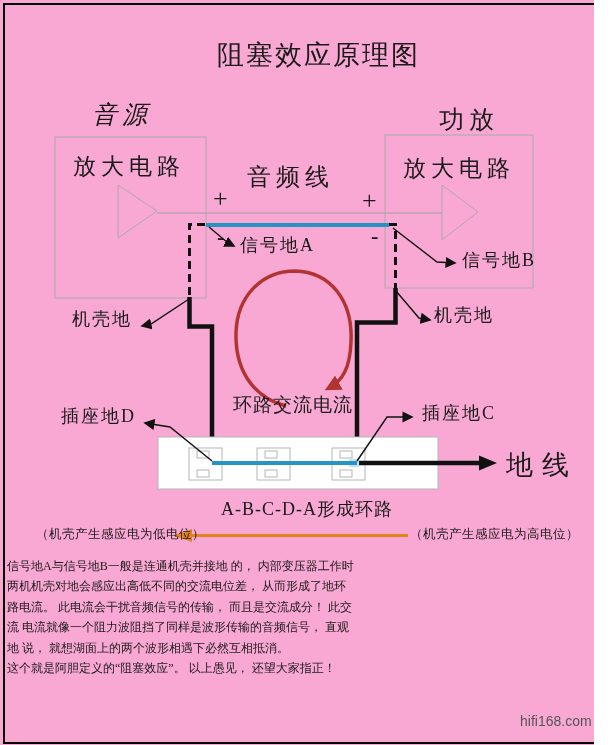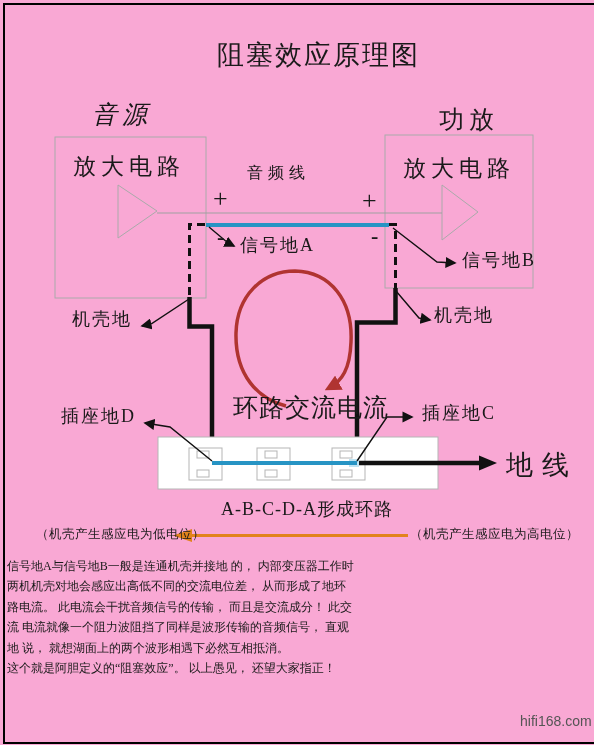--- a/index.html
+++ b/index.html
@@ -5,25 +5,25 @@
   html,body{margin:0;padding:0;background:#ffffff;}
   #stage{
     position:relative;width:594px;height:745px;background:#f9a8d4;
     font-family:"Liberation Serif","DejaVu Serif",serif;color:#1a1a1a;overflow:hidden;
   }
   #frame{position:absolute;left:3px;top:3px;width:605px;height:737px;border:2px solid #000;}
   .abs{position:absolute;line-height:1;white-space:nowrap;}
   .title{font-size:27px;letter-spacing:2px;}
   .devtitle{font-size:25px;letter-spacing:5px;}
   .inner{font-size:23px;letter-spacing:5px;}
-  .cable{font-size:16px;letter-spacing:5px;}
+  .cable{font-size:24px;letter-spacing:5px;}
   .plus{font-size:26px;}
   .minus{font-size:22px;font-weight:bold;}
   .lbl{font-size:18px;letter-spacing:2px;}
-  .looplbl{font-size:25px;letter-spacing:1px;}
+  .looplbl{font-size:19px;letter-spacing:1px;}
   .gnd{font-size:27px;letter-spacing:9px;}
   .abcd{font-size:18px;letter-spacing:1px;}
   .paren{font-size:12.5px;letter-spacing:0.5px;}
   .para{position:absolute;left:7px;top:556px;width:575px;font-size:12px;}
   .para div{line-height:20.4px;white-space:nowrap;}
   .wm{font-size:14px;color:#555;font-family:"Liberation Sans","DejaVu Sans",sans-serif;}
   svg{position:absolute;left:0;top:0;}
 </style>
 </head>
 <body>

